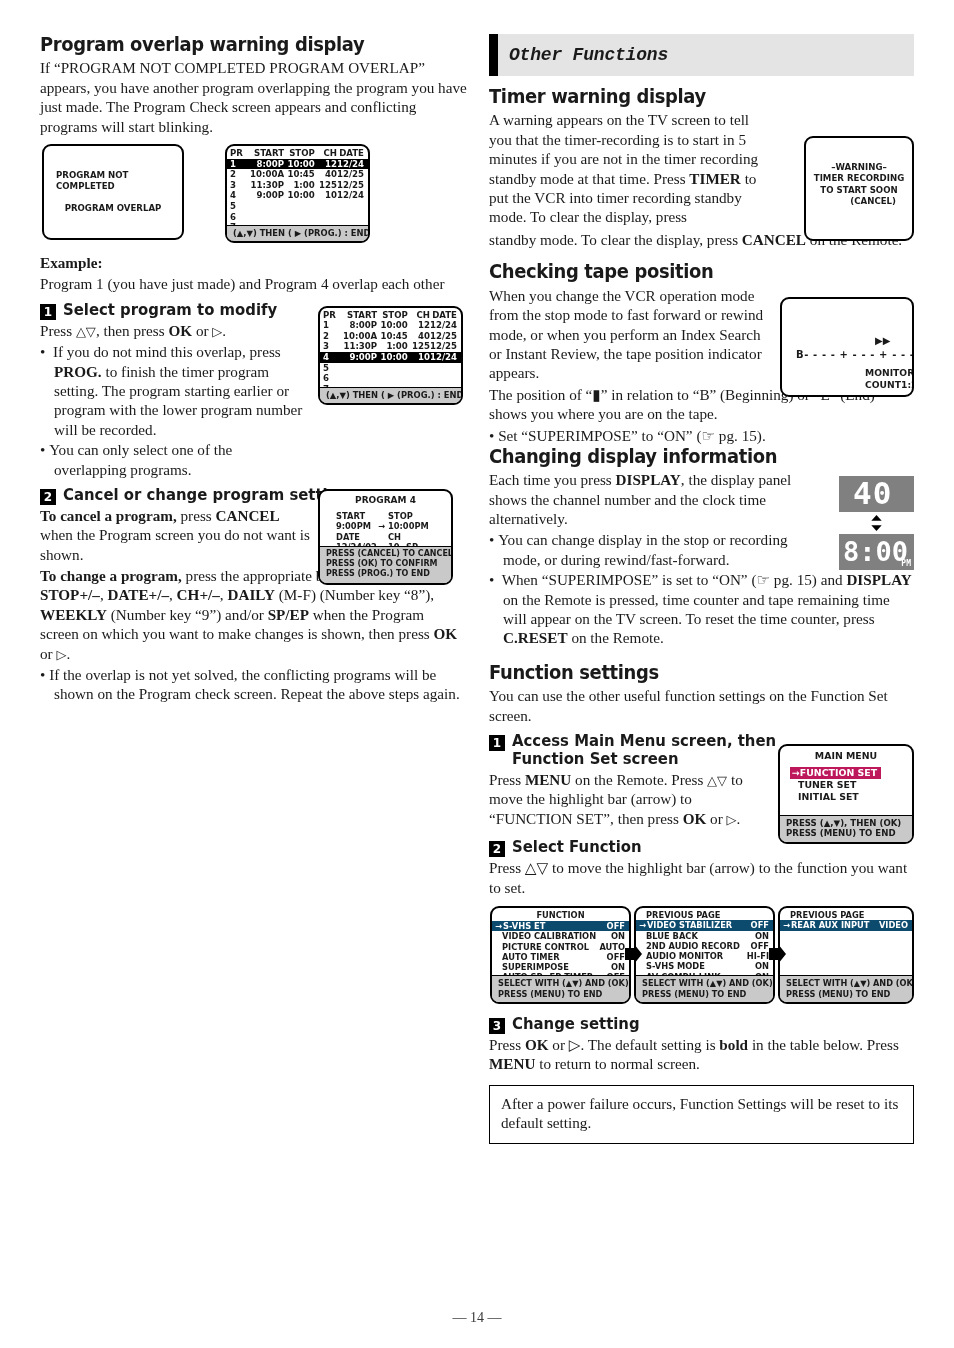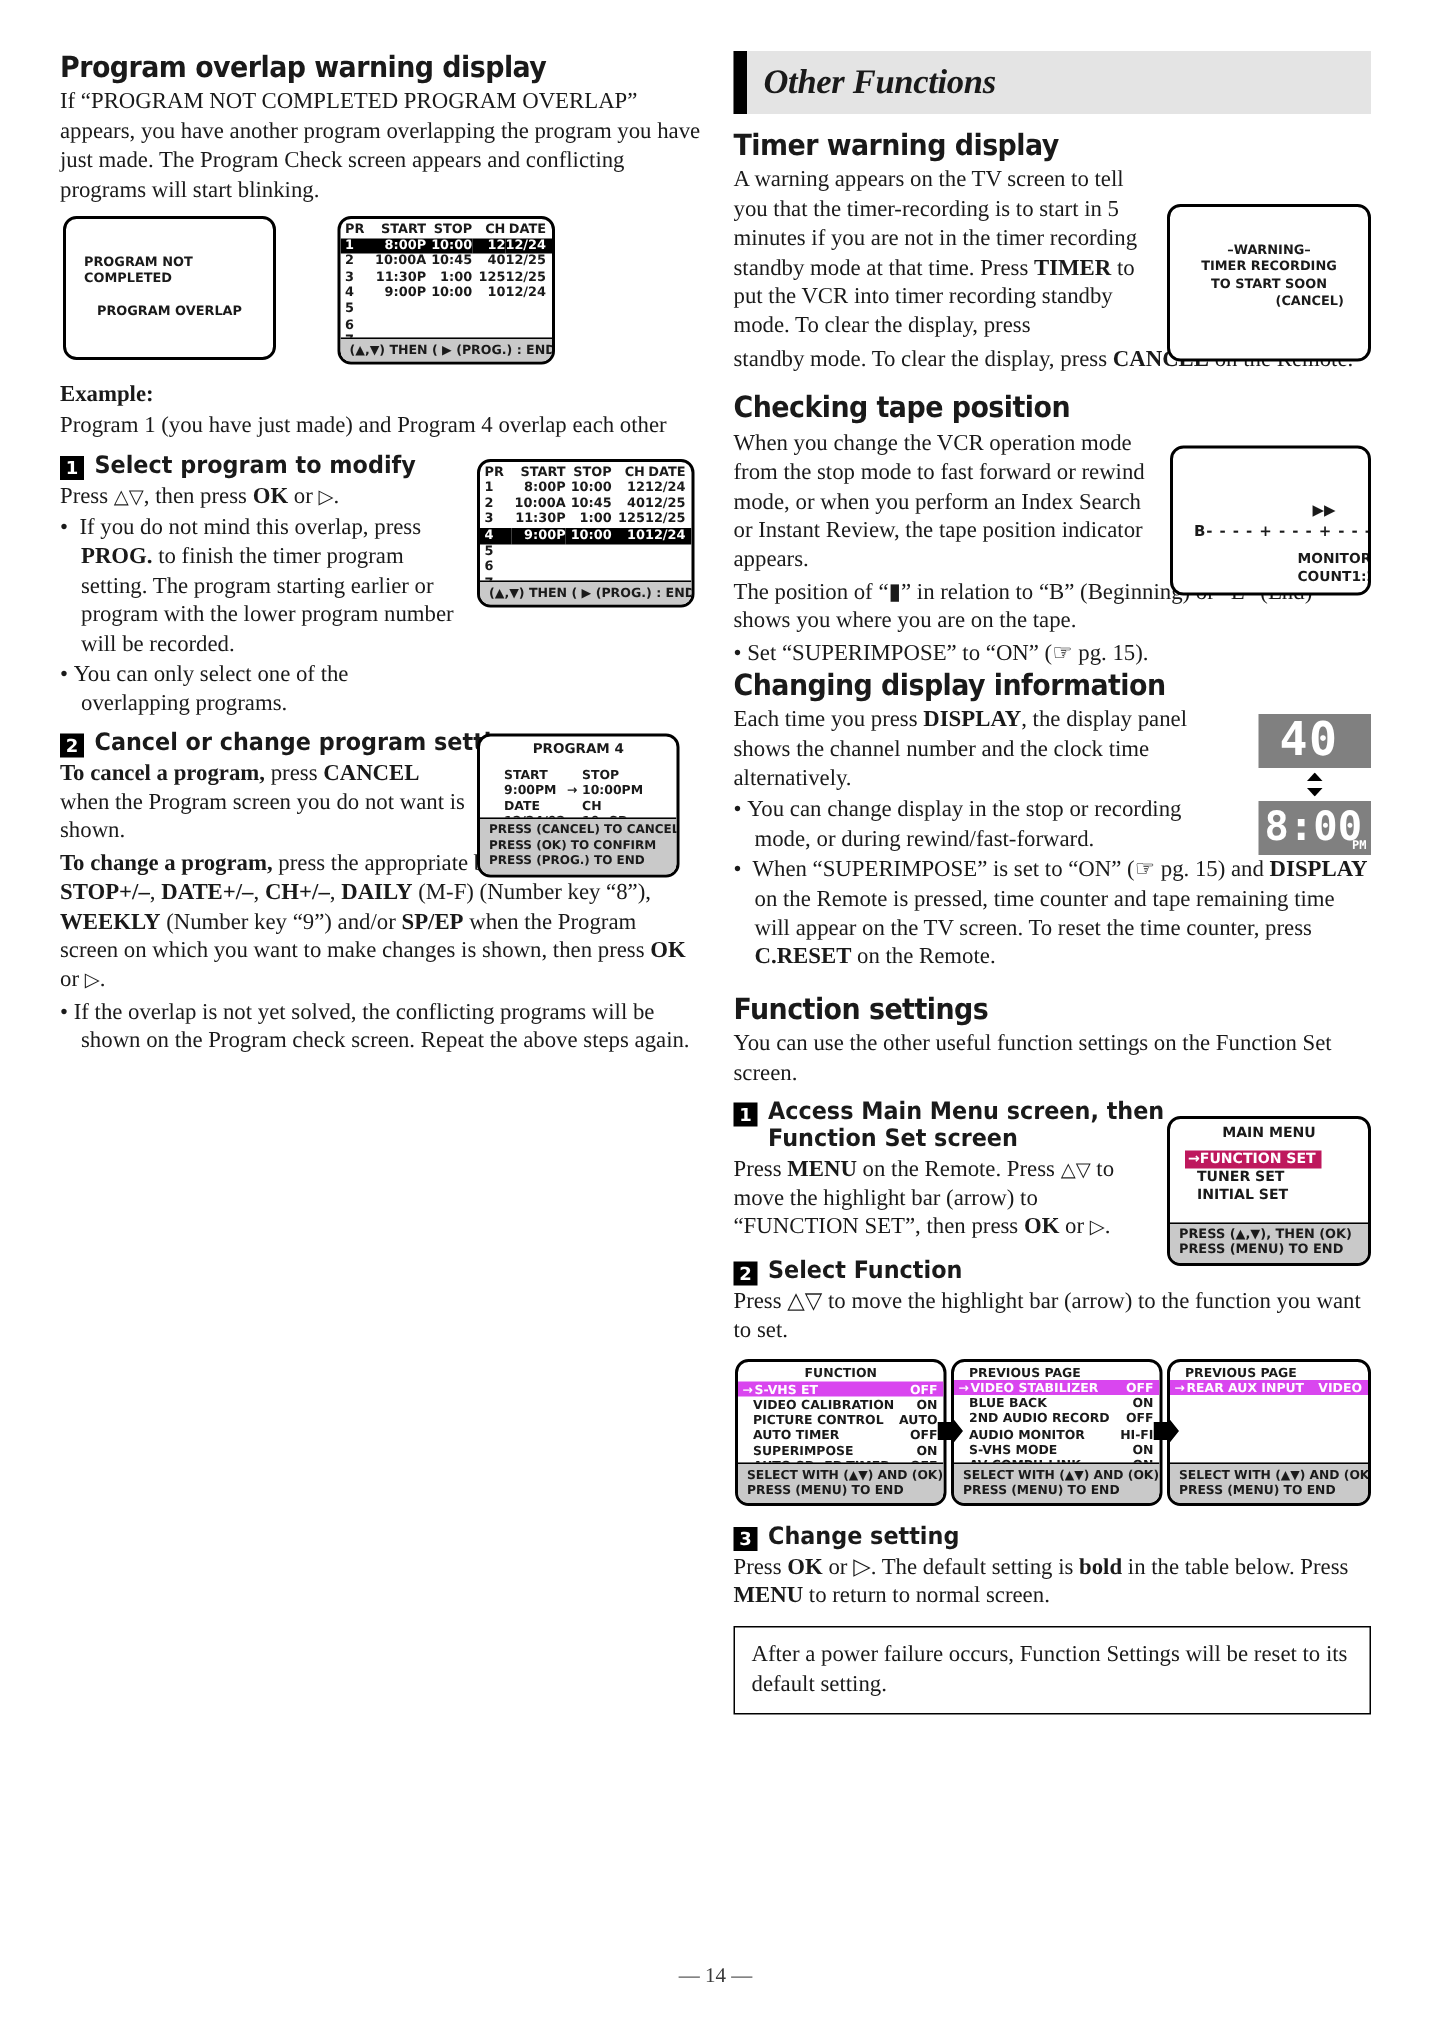--- a/index.html
+++ b/index.html
@@ -31,23 +31,23 @@
   }
   .banner {
     background:#e4e4e4;
     height:42px;
     display:flex;
     align-items:center;
     margin-bottom:10px;
   }
   .banner .bar { width:9px; height:42px; background:#000; margin-right:11px; }
   .banner .btxt {
-    font-family:Liberation Serif, serif;
+    font-family:Liberation Mono, monospace;
     font-style:italic; font-weight:bold;
-    font-size:23px;
+    font-size:18px;
     letter-spacing:-0.2px;
   }
 
   p.body {
     margin:0 0 2px 0;
     font-size:15.2px;
     line-height:1.275;
     font-family:"Liberation Serif", serif;
   }
   .bullet {
@@ -189,21 +189,21 @@
     padding:2px 0 1px 0;
   }
   .fn-row {
     display:flex; justify-content:space-between;
     font-family:"DejaVu Sans", sans-serif;
     font-weight:bold; font-size:8.3px; line-height:10.3px;
     padding:0 4px 0 3px;
     white-space:nowrap;
   }
   .fn-row .nm { padding-left:7px; }
-  .fn-row.hl { background:#d946ef; color:#fff; }
+  .fn-row.hl { background:#0c4a6e; color:#fff; }
   .fn-row.hl .nm { padding-left:0; }
   .fn-row.hl .nm::before { content:"\2192"; margin-right:1px; }
   .fn-row.plain { justify-content:flex-start; }
 
   .notebox {
     border:1.6px solid #000;
     padding:8px 11px 10px 11px;
     font-size:15.2px;
     line-height:1.28;
   }
@@ -474,21 +474,21 @@
     <div style="position:relative;">
       <h2 class="sec">Timer warning display</h2>
       <div style="width:277px;">
         <p class="body">
           <span>A warning appears on the TV screen to tell you that the timer-recording is to start in 5 minutes if you are not in the timer recording standby mode at that time. Press </span><b>TIMER</b><span> to put the VCR into timer recording standby mode. To clear the display, press </span>
         </p>
       </div>
       <p class="body" style="margin-top:-1px;">
         <span style="visibility:hidden;">standby mode. To clear the display, press </span>
       </p>
-      <div class="osd" style="position:absolute; right:0; top:50px; width:136px; height:105px;">
+      <div class="osd" style="position:absolute; right:0; top:50px; width:110px; height:105px;">
         <div class="warnbox-txt" style="padding-top:24px;">
           <div>–WARNING–</div>
           <div>TIMER RECORDING</div>
           <div>TO START SOON</div>
           <div style="text-align:right; padding-right:16px;">(CANCEL)</div>
         </div>
       </div>
     </div>
 
     <p class="body" style="margin-top:-19px;">

